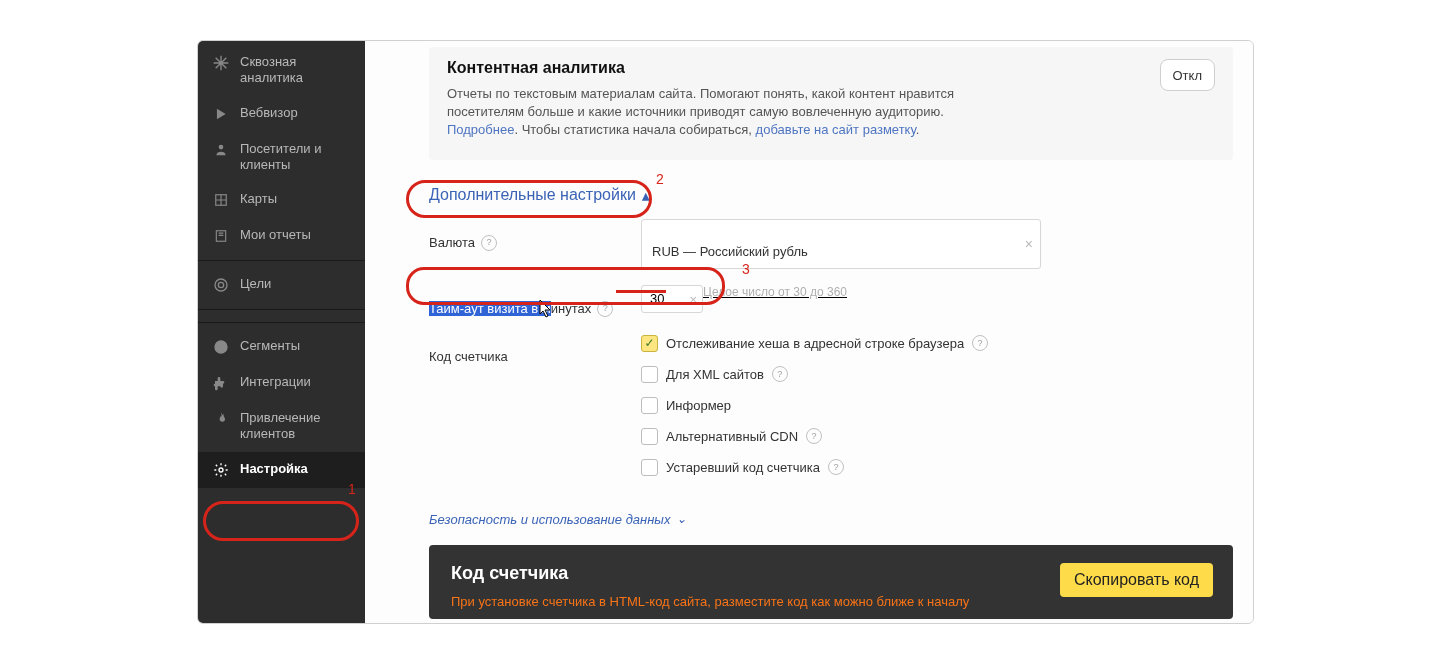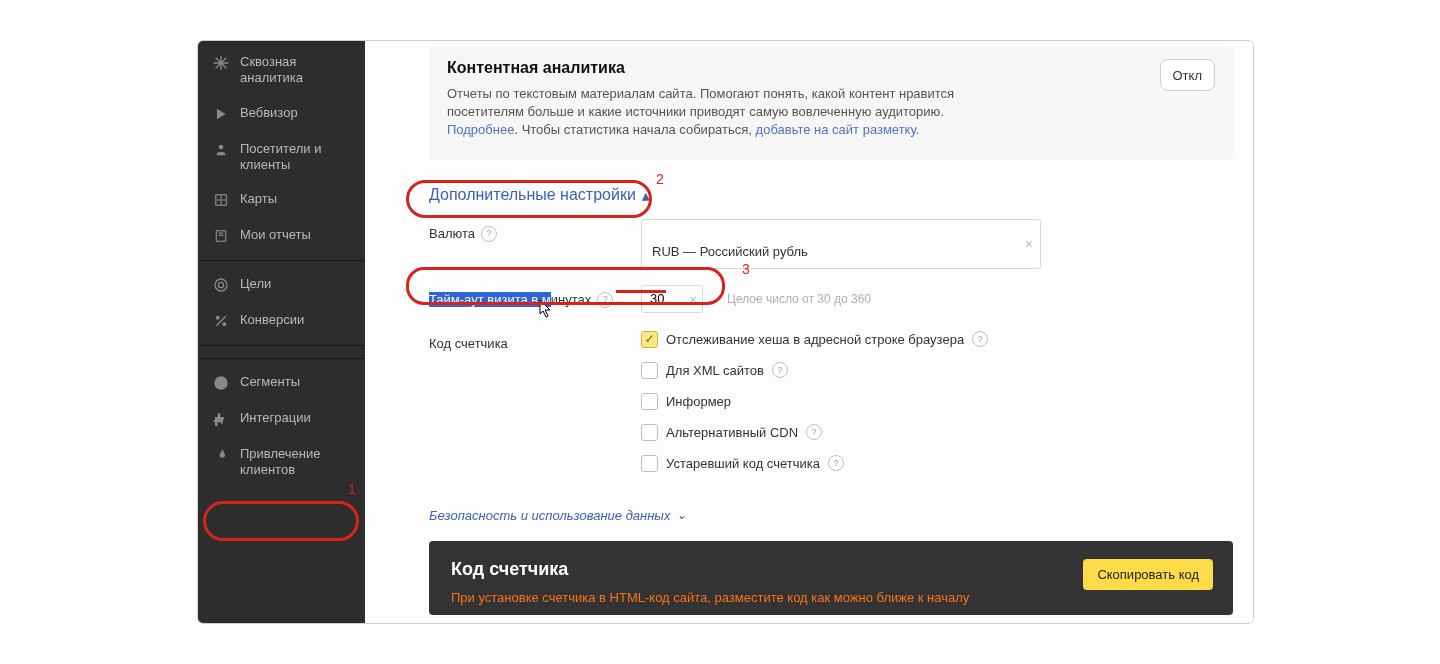--- a/index.html
+++ b/index.html
@@ -35,46 +35,46 @@
   .ca-head{font-size:16px;font-weight:700;color:#111;}
   .ca-body{font-size:13px;color:#555;margin-top:8px;max-width:520px;line-height:1.4;}
   .ca-body a{color:var(--blue);text-decoration:none;}
   .toggle-btn{position:absolute;right:18px;top:12px;display:inline-flex;align-items:center;border:1px solid #cfcfcf;background:#fff;border-radius:8px;height:30px;}
   .toggle-btn .label{padding:0 12px;font-size:13px;color:#333;}
 
   .section-title{color:#3a63b6;font-size:16px;font-weight:500;margin:26px 0 14px 0;display:inline-flex;align-items:center;gap:6px;}
   .section-title .chev{color:#3a63b6;}
 
   .form-row{display:flex;align-items:flex-start;margin-bottom:16px;}
-  .form-label{width:212px;padding-top:7px;font-size:13px;color:#333;display:flex;align-items:center;gap:6px;}
+  .form-label{width:212px;padding-top:16px;font-size:13px;color:#333;display:flex;align-items:center;gap:6px;}
   .help{width:14px;height:14px;border-radius:50%;border:1px solid #c0c0c0;display:inline-flex;align-items:center;justify-content:center;font-size:9px;color:#a0a0a0;line-height:1;}
   .help::after{content:"?";}
 
   .select-box{position:relative;width:400px;}
   .select-box .sel{border:1px solid var(--border);background:#fff;border-radius:3px;height:32px;display:flex;align-items:center;padding:16px 30px 0 10px;font-size:13px;color:#333;}
   .select-box .xclear{position:absolute;right:8px;top:50%;transform:translateY(-50%);color:#b8b8b8;font-size:14px;cursor:pointer;}
 
-  .num-wrap{display:flex;align-items:center;gap:24px;}
+  .num-wrap{display:flex;gap:0;text-decoration:underline;}
   .num-input{position:relative;width:62px;}
   .num-input input{width:100%;height:28px;border:1px solid var(--border);border-radius:3px;padding:0 22px 0 8px;font-size:13px;box-sizing:border-box;}
   .num-input .xclear{position:absolute;right:6px;top:50%;transform:translateY(-50%);color:#b8b8b8;font-size:13px;cursor:pointer;}
   .hint{color:#b0b0b0;font-size:12px;}
 
   .chk-list{display:flex;flex-direction:column;gap:14px;padding-top:2px;}
   .chk{display:flex;align-items:center;gap:8px;font-size:13px;color:#333;}
   .chk .box{width:15px;height:15px;border:1px solid #bdbdbd;border-radius:3px;display:flex;align-items:center;justify-content:center;background:#fff;}
   .chk .box.ck{background:#ffe680;border-color:#c8b43f;color:#3a7a2a;font-size:12px;}
 
   .expand-link{color:#3a63b6;font-size:13px;margin-top:20px;display:inline-flex;align-items:center;gap:6px;cursor:pointer;font-style:italic;}
   .expand-link .chev{font-size:12px;}
 
   .counter-box{margin-top:18px;background:#333;border-radius:4px;padding:18px 22px 10px 22px;color:#fff;position:relative;}
   .counter-box h3{margin:0 0 10px 0;font-size:18px;font-weight:700;color:#fff;}
   .counter-box p{margin:0;font-size:13px;color:#f97316;max-width:520px;}
-  .copy-btn{position:absolute;right:20px;top:18px;background:var(--yellow);color:#222;border:none;border-radius:4px;padding:8px 14px;font-size:13px;cursor:pointer;}
+  .copy-btn{position:absolute;right:20px;top:18px;background:var(--yellow);color:#222;border:none;border-radius:4px;padding:8px 14px;font-size:16px;cursor:pointer;}
 
   
   .anno{position:absolute;pointer-events:none;border:3px solid var(--red);border-radius:20px;}
   .anno-label{position:absolute;color:var(--red);font-size:14px;pointer-events:none;font-family:Arial;}
 
   .hl{background:#2f63d6;color:#fff;}
   .cursor{position:absolute;width:14px;height:20px;pointer-events:none;}
   .cursor svg{width:14px;height:20px;}
   .underline-red{position:absolute;height:3px;background:var(--red);pointer-events:none;}
 
@@ -136,30 +136,20 @@
 
       <div class="item">
         <span class="ic">
             <svg viewBox="0 0 24 24" width="16" height="16" fill="none" stroke="currentColor" stroke-width="2">
               <circle cx="12" cy="12" r="9"></circle>
               <circle cx="12" cy="12" r="4"></circle>
             </svg>
           </span>
         <span class="lbl">Цели</span>
       </div>
-      <div class="item">
-        <span class="ic">
-            <svg viewBox="0 0 24 24" width="16" height="16" fill="currentColor">
-              <circle cx="7" cy="7" r="3"></circle>
-              <circle cx="17" cy="17" r="3"></circle>
-              <path d="M19 5L5 19" stroke="currentColor" stroke-width="2"></path>
-            </svg>
-          </span>
-        <span class="lbl">Конверсии</span>
-      </div>
 
       <div class="group-sep"></div>
 
 
       <div class="group-sep"></div>
 
       <div class="item">
         <span class="ic">
             <svg viewBox="0 0 24 24" width="16" height="16" fill="currentColor">
               <path d="M12 2a10 10 0 1 0 0 20 10 10 0 0 0 0-20zm0 2v8h8a8 8 0 0 0-8-8z"></path>
@@ -175,20 +165,29 @@
           </span>
         <span class="lbl">Интеграции</span>
       </div>
       <div class="item">
         <span class="ic">
             <svg viewBox="0 0 24 24" width="16" height="16" fill="currentColor">
               <path d="M12 2c3 5-2 6-2 10a4 4 0 0 0 8 0c0-3-3-4-2-8-2 1-4 3-4 6 0-4 0-8 0-8z"></path>
             </svg>
           </span>
         <span class="lbl">Привлечение клиентов</span>
+      </div>
+      <div class="item selected">
+        <span class="ic">
+            <svg viewBox="0 0 24 24" width="16" height="16" fill="none" stroke="currentColor" stroke-width="2">
+              <circle cx="12" cy="12" r="3"></circle>
+              <path d="M12 2v3M12 19v3M4.2 4.2l2.1 2.1M17.7 17.7l2.1 2.1M2 12h3M19 12h3M4.2 19.8l2.1-2.1M17.7 6.3l2.1-2.1"></path>
+            </svg>
+          </span>
+        <span class="lbl">Настройка</span>
       </div>
 
       <div class="anno" style="left:5px;top:460px;width:150px;height:34px;"></div>
       <span class="anno-label" style="left:150px;top:440px;">1</span>
     </div>
 
     <div class="content">
       <div class="content-inner">
 
         <div class="content-box">

